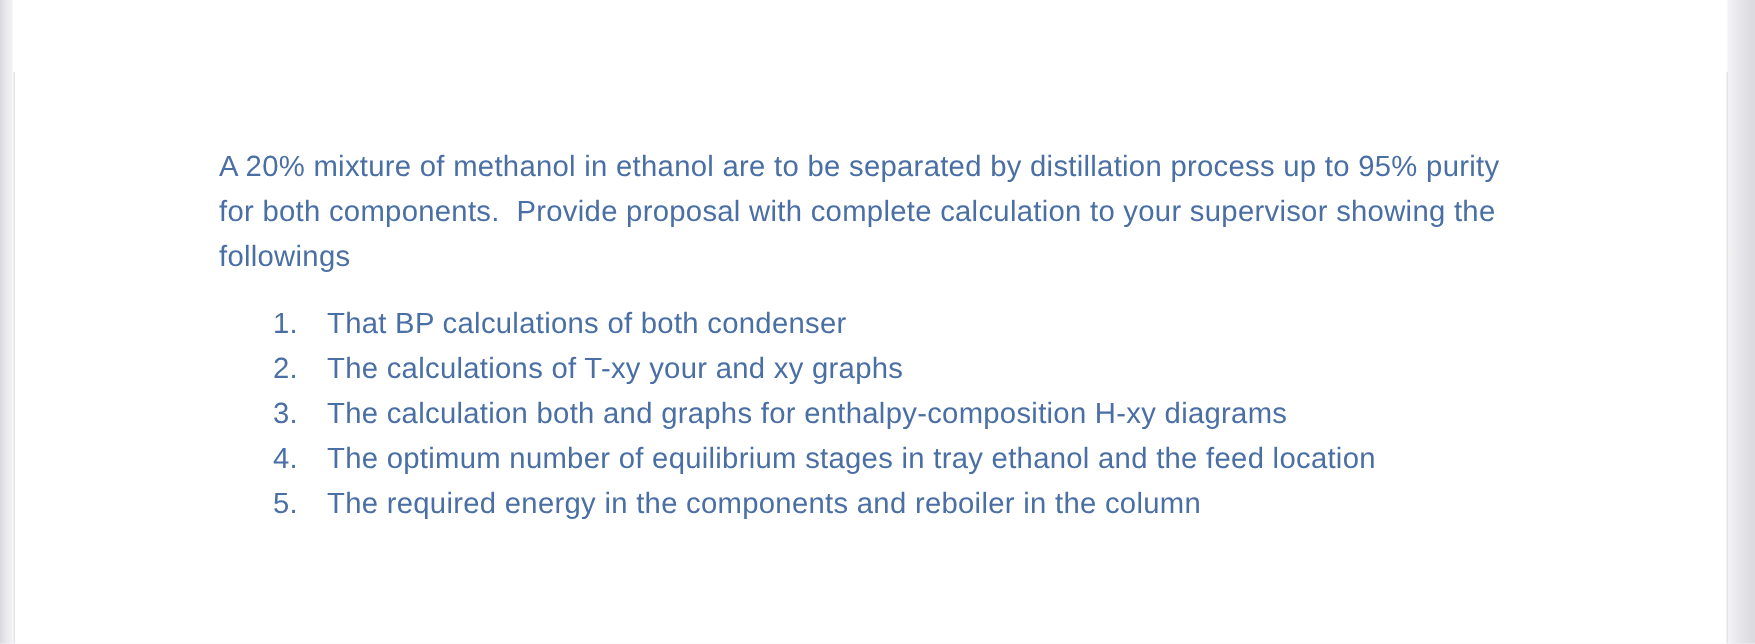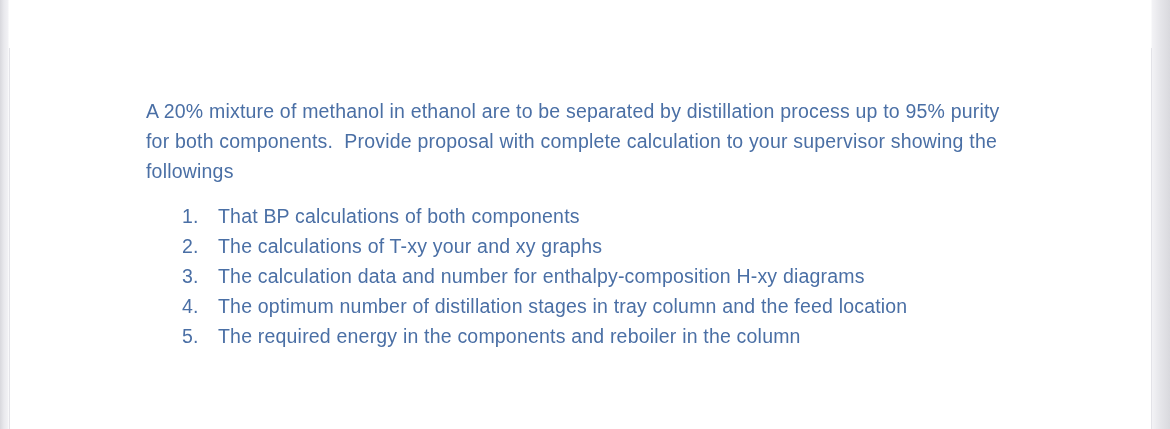--- a/index.html
+++ b/index.html
@@ -92,33 +92,33 @@
 
 <div class="viewer">
   <div class="page">
     <div class="page-body">
 
       <p class="doc-paragraph">A 20% mixture of methanol in ethanol are to be separated by distillation process up to 95% purity for both components.  Provide proposal with complete calculation to your supervisor showing the followings</p>
 
       <ol class="doc-list">
         <li class="doc-list-item">
           <span class="list-marker">1.</span>
-          <span class="list-text">That BP calculations of both components</span>
+          <span class="list-text">That BP calculations of both condenser</span>
         </li>
         <li class="doc-list-item">
           <span class="list-marker">2.</span>
           <span class="list-text">The calculations of T-xy your and xy graphs</span>
         </li>
         <li class="doc-list-item">
           <span class="list-marker">3.</span>
-          <span class="list-text">The calculation data and number for enthalpy-composition H-xy diagrams</span>
+          <span class="list-text">The calculation both and graphs for enthalpy-composition H-xy diagrams</span>
         </li>
         <li class="doc-list-item">
           <span class="list-marker">4.</span>
-          <span class="list-text">The optimum number of distillation stages in tray column and the feed location</span>
+          <span class="list-text">The optimum number of equilibrium stages in tray ethanol and the feed location</span>
         </li>
         <li class="doc-list-item">
           <span class="list-marker">5.</span>
           <span class="list-text">The required energy in the components and reboiler in the column</span>
         </li>
       </ol>
 
     </div>
   </div>
 </div>

